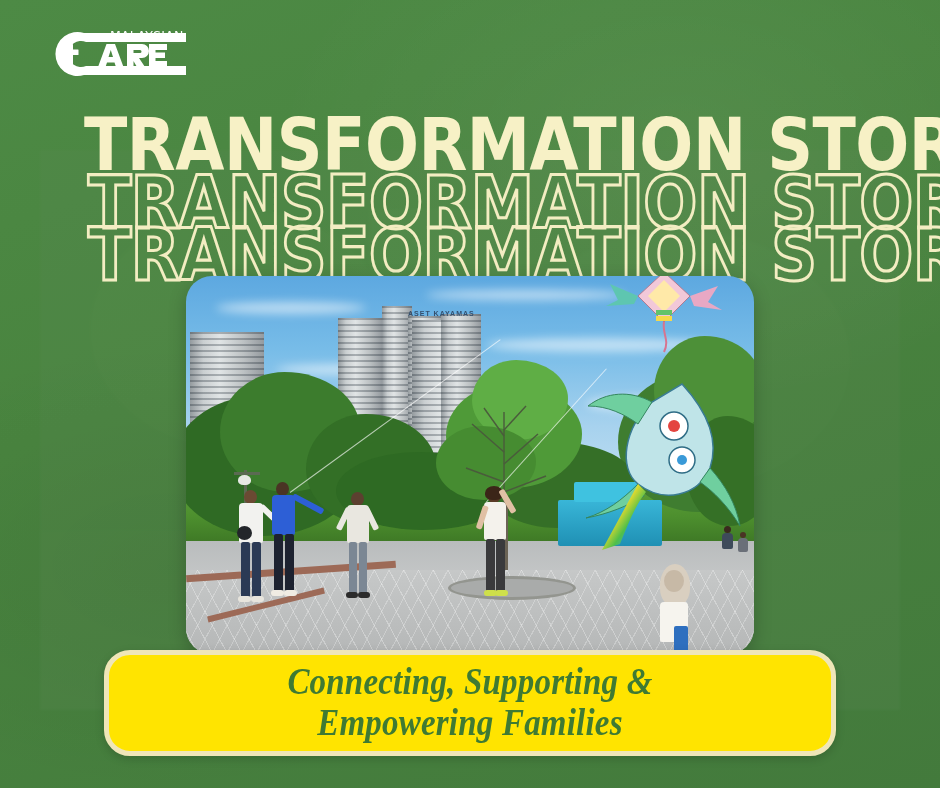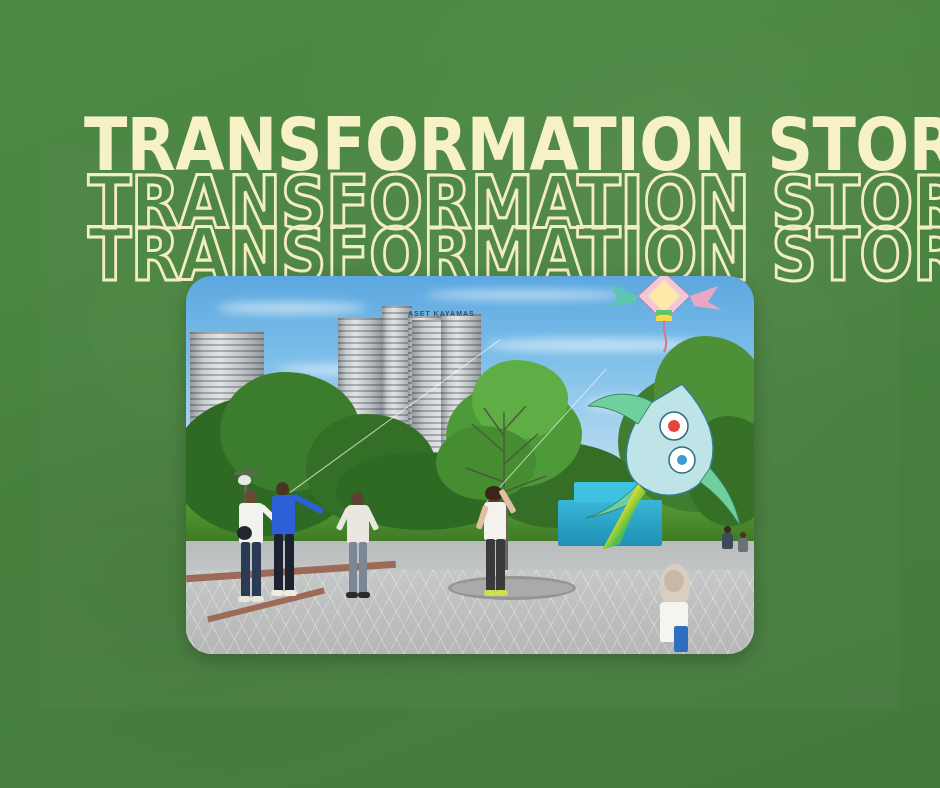--- a/index.html
+++ b/index.html
@@ -155,20 +155,43 @@
 <div class="poster">
 
   <svg class="ghost" viewBox="0 0 860 560" preserveAspectRatio="none">
     <rect x="0" y="0" width="860" height="560" fill="#5f9a55"></rect>
     <ellipse cx="200" cy="180" rx="150" ry="120" fill="#6fa862"></ellipse>
     <ellipse cx="640" cy="210" rx="170" ry="130" fill="#6fa862"></ellipse>
     <rect x="330" y="60" width="150" height="300" fill="#79b06c"></rect>
     <rect x="0" y="380" width="860" height="180" fill="#6aa45f"></rect>
   </svg>
 
+  <div class="logo">
+    <svg viewBox="0 0 340 120">
+
+      <path d="M96 18 A44 44 0 1 0 96 102 L300 102 L300 84 L100 84 A26 26 0 1 1 100 36 L300 36 L300 18 Z" fill="#ffffff"></path>
+
+      <g fill="#ffffff">
+        <rect x="63" y="40" width="11" height="42" rx="1"></rect>
+        <rect x="52" y="51" width="33" height="11" rx="1"></rect>
+      </g>
+
+      <g fill="#ffffff">
+
+        <path d="M124 86 L141 40 L158 40 L175 86 L160 86 L157 77 L142 77 L139 86 Z M145 66 L154 66 L149.5 52 Z"></path>
+
+        <path d="M182 86 L182 40 L212 40 A14 14 0 0 1 212 68 L206 68 L218 86 L202 86 L192 69 L195 69 L195 86 Z
+                 M195 52 L195 58 L208 58 A3 3 0 0 0 208 52 Z"></path>
+
+        <path d="M226 86 L226 40 L262 40 L262 52 L239 52 L239 57 L258 57 L258 68 L239 68 L239 74 L262 74 L262 86 Z"></path>
+      </g>
+
+      <text x="148" y="32" fill="#ffffff" font-family="DejaVu Sans, sans-serif" font-size="25" font-weight="400" letter-spacing="0.5">MALAYSIAN</text>
+    </svg>
+  </div>
 
   <div class="title-stack">
     <div class="title-row t1">
       <span class="inner">TRANSFORMATION STORY</span>
     </div>
     <div class="title-row t2">
       <span class="inner">TRANSFORMATION STORY</span>
     </div>
     <div class="title-row t3">
       <span class="inner">TRANSFORMATION STORY</span>
@@ -331,14 +354,20 @@
         <div class="p-body" style="left:2px; top:7px; width:11px; height:16px; background:#3e4a5a;"></div>
       </div>
       <div class="person" style="left:550px; top:256px; width:16px; height:26px;">
         <div class="p-head" style="left:4px; top:0;  width:6px; height:6px; background:#4a3424;"></div>
         <div class="p-body" style="left:2px; top:6px; width:10px; height:14px; background:#6a6f78;"></div>
       </div>
 
     </div>
   </div>
 
+  <div class="banner">
+    <div class="banner-text">
+      <span>Connecting, Supporting &amp;</span>
+      <span>Empowering Families</span>
+    </div>
+  </div>
 
 </div>
 
 </body></html>

